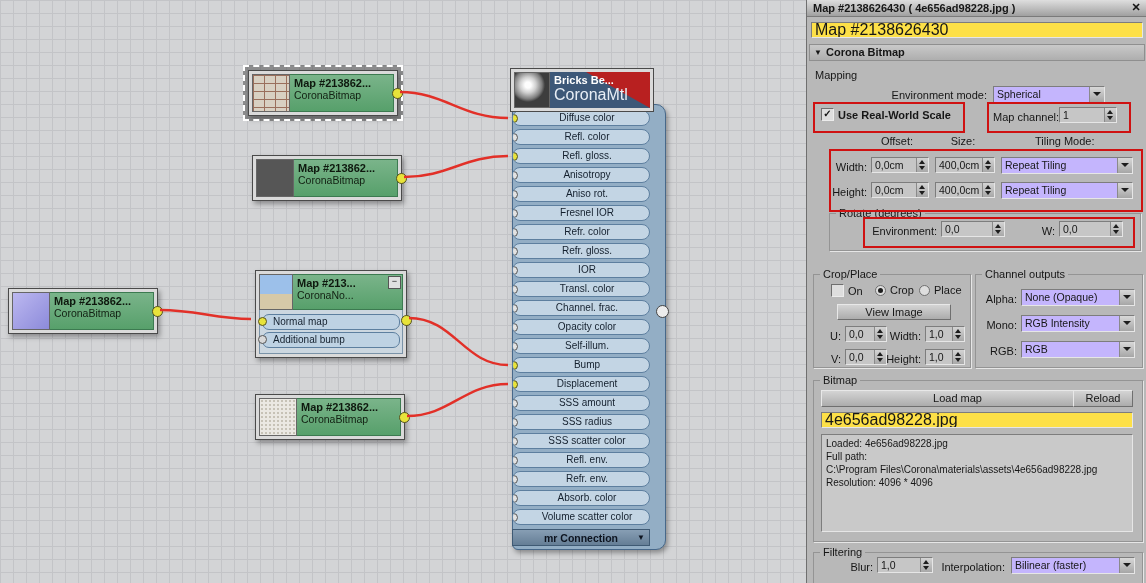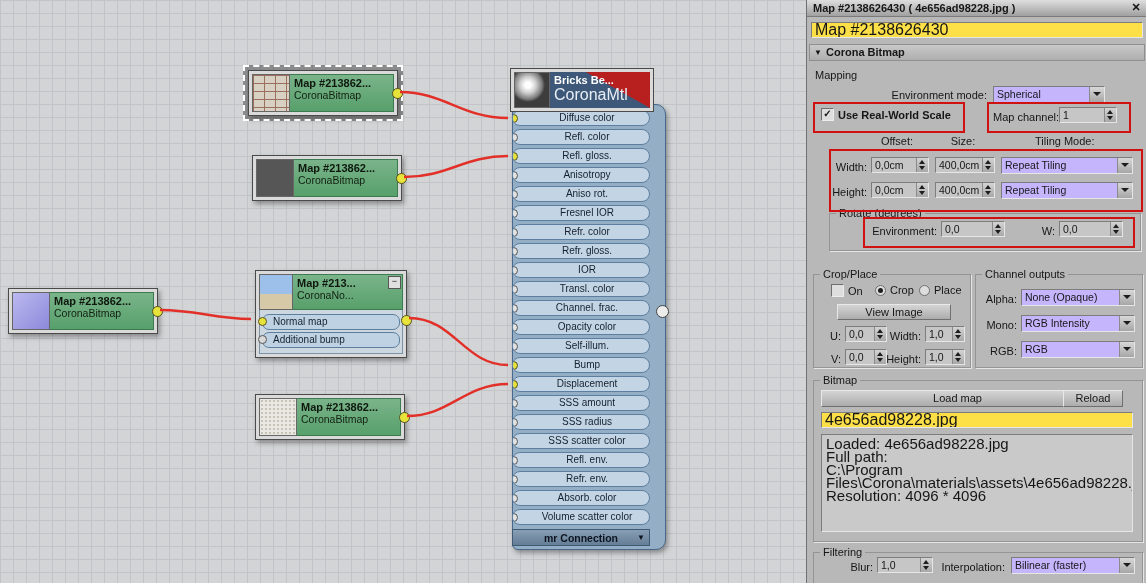--- a/index.html
+++ b/index.html
@@ -121,21 +121,21 @@
   .grp-t{position:absolute;top:-7px;left:6px;background:#b8b8b8;padding:0 3px;font-size:11px;white-space:nowrap;}
   .chk,.radio{position:absolute;display:flex;align-items:center;gap:4px;font-size:11px;white-space:nowrap;}
   .chk .bx{width:11px;height:11px;background:#dedede;border:1px solid;flex:none;
       border-color:#6f6f6f #ececec #ececec #6f6f6f;font-size:10px;line-height:10px;
       text-align:center;font-weight:bold;color:#111;}
   .radio .ci{width:11px;height:11px;border-radius:50%;background:#dedede;border:1px solid #6f6f6f;
       position:relative;flex:none;box-sizing:border-box;}
   .radio.on .ci::after{content:"";position:absolute;left:2px;top:2px;width:5px;height:5px;
       border-radius:50%;background:#1d1d1d;}
   .infobox{position:absolute;background:#c9c9c9;border:1px solid;
-      border-color:#7d7d7d #e6e6e6 #e6e6e6 #7d7d7d;font-size:15px;padding:2px 4px;
+      border-color:#7d7d7d #e6e6e6 #e6e6e6 #7d7d7d;font-size:10px;padding:2px 4px;
       line-height:13px;box-sizing:border-box;overflow:hidden;}
   .anno{position:absolute;border:2px solid #cf1111;z-index:70;pointer-events:none;}
 </style>
 </head>
 <body>
 
 <div class="root">
 
   <div class="canvas">
 
@@ -421,21 +421,21 @@
     <div class="plabel r" style="left:172px;top:344px;width:38px">RGB:</div>
     <div class="dd" style="left:214px;top:341px;width:114px">
       <span class="dd-v">RGB</span>
       <span class="dd-a"></span>
     </div>
 
     <div class="grp" style="left:6px;top:380px;width:328px;height:160px">
       <span class="grp-t">Bitmap</span>
     </div>
     <div class="pbtn" style="left:14px;top:390px;width:273px;height:17px">Load map</div>
-    <div class="pbtn" style="left:256px;top:390px;width:60px;height:17px">Reload</div>
+    <div class="pbtn" style="left:266px;top:390px;width:60px;height:17px">Reload</div>
     <div class="pfield" style="left:14px;top:412px;width:312px">4e656ad98228.jpg</div>
     <div class="infobox" style="left:14px;top:434px;width:312px;height:98px">
       <div>Loaded: 4e656ad98228.jpg</div>
       <div>Full path:</div>
       <div>C:\Program Files\Corona\materials\assets\4e656ad98228.jpg</div>
       <div>Resolution: 4096 * 4096</div>
     </div>
 
     <div class="grp" style="left:6px;top:552px;width:328px;height:30px">
       <span class="grp-t">Filtering</span>

